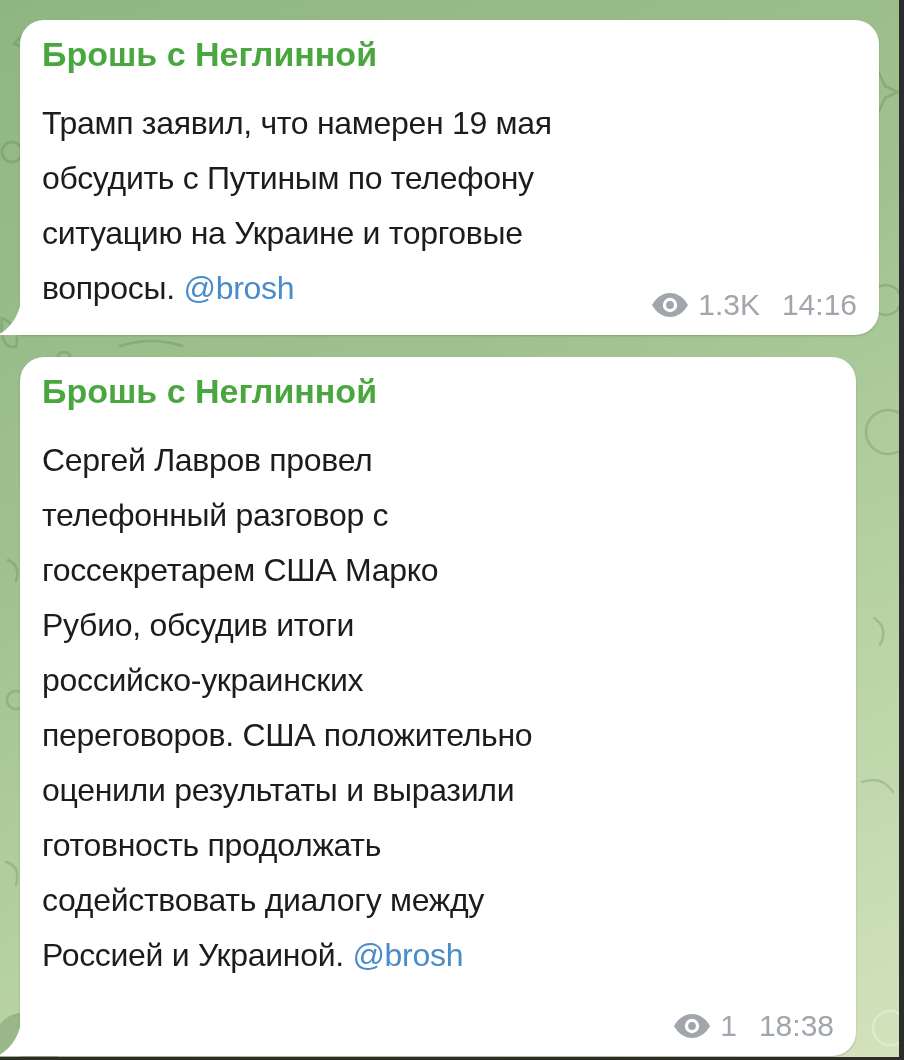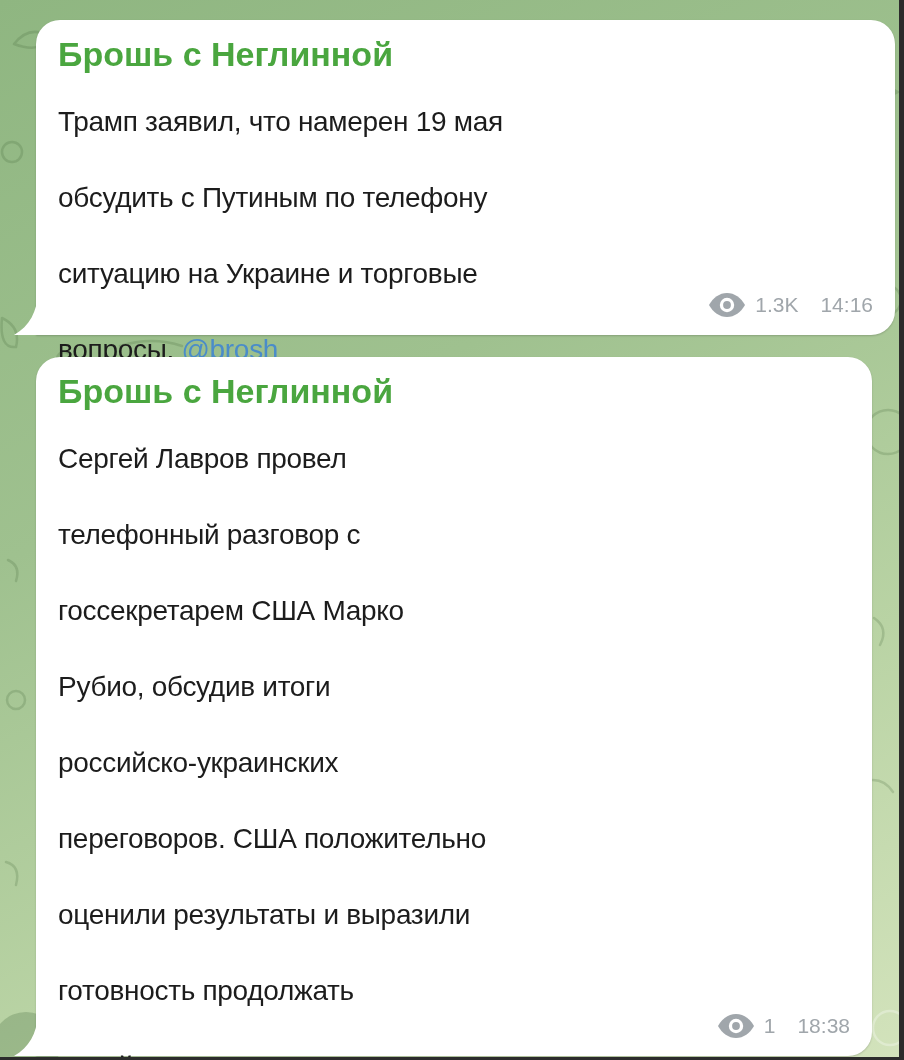--- a/index.html
+++ b/index.html
@@ -10,53 +10,53 @@
   }
   .chat {
     position: relative;
     width: 904px; height: 1060px;
     background: linear-gradient(155deg, #8fb681 0%, #9fc18f 38%, #b9d3a4 70%, #d3e3bc 100%);
     overflow: hidden;
   }
   .pattern { position: absolute; inset: 0; pointer-events: none; }
   .bubble {
     position: absolute;
-    left: 36px;
+    left: 20px;
     background: var(--bubble-bg, #ffffff);
     border-radius: 24px 24px 24px 0;
     box-shadow: 0 1px 2px rgba(0,0,0,0.18);
     padding: 12px 24px 12px 22px;
     box-sizing: border-box;
   }
   .bubble-1 { top: 20px; width: 859px; height: 315px; }
   .bubble-2 { top: 357px; width: 836px; height: 699px; }
   .tail { position: absolute; left: -22px; bottom: 0; width: 24px; height: 42px; }
   .author {
     font-size: 34px; line-height: 44px; font-weight: 700;
     color: var(--name-green, #4aa63f);
     white-space: nowrap;
   }
   .msg-text {
-    margin-top: 8px;
-    font-size: 28px; line-height: 76px;
+    margin-top: 20px;
+    font-size: 32px; line-height: 55px;
     letter-spacing: -0.3px;
     color: var(--text-color, #1c1c1c);
     white-space: pre-line;
   }
   .msg-link {
     color: var(--link-blue, #4a8cc9);
     text-decoration: none;
     white-space: nowrap;
     cursor: pointer;
   }
   .meta {
     position: absolute; right: 22px; bottom: 12px;
     display: flex; align-items: center;
     color: var(--meta-gray, #a0a6ab);
-    font-size: 21px; line-height: 36px;
+    font-size: 30px; line-height: 36px;
   }
   .meta .eye { margin-right: 10px; display: block; }
   .meta .views { margin-right: 22px; }
   .edge-right {
     position: absolute; top: 0; right: 0;
     width: 5px; height: 1060px;
     background: var(--edge-dark, #2c2c2c);
     z-index: 5;
   }
   .edge-bottom {

